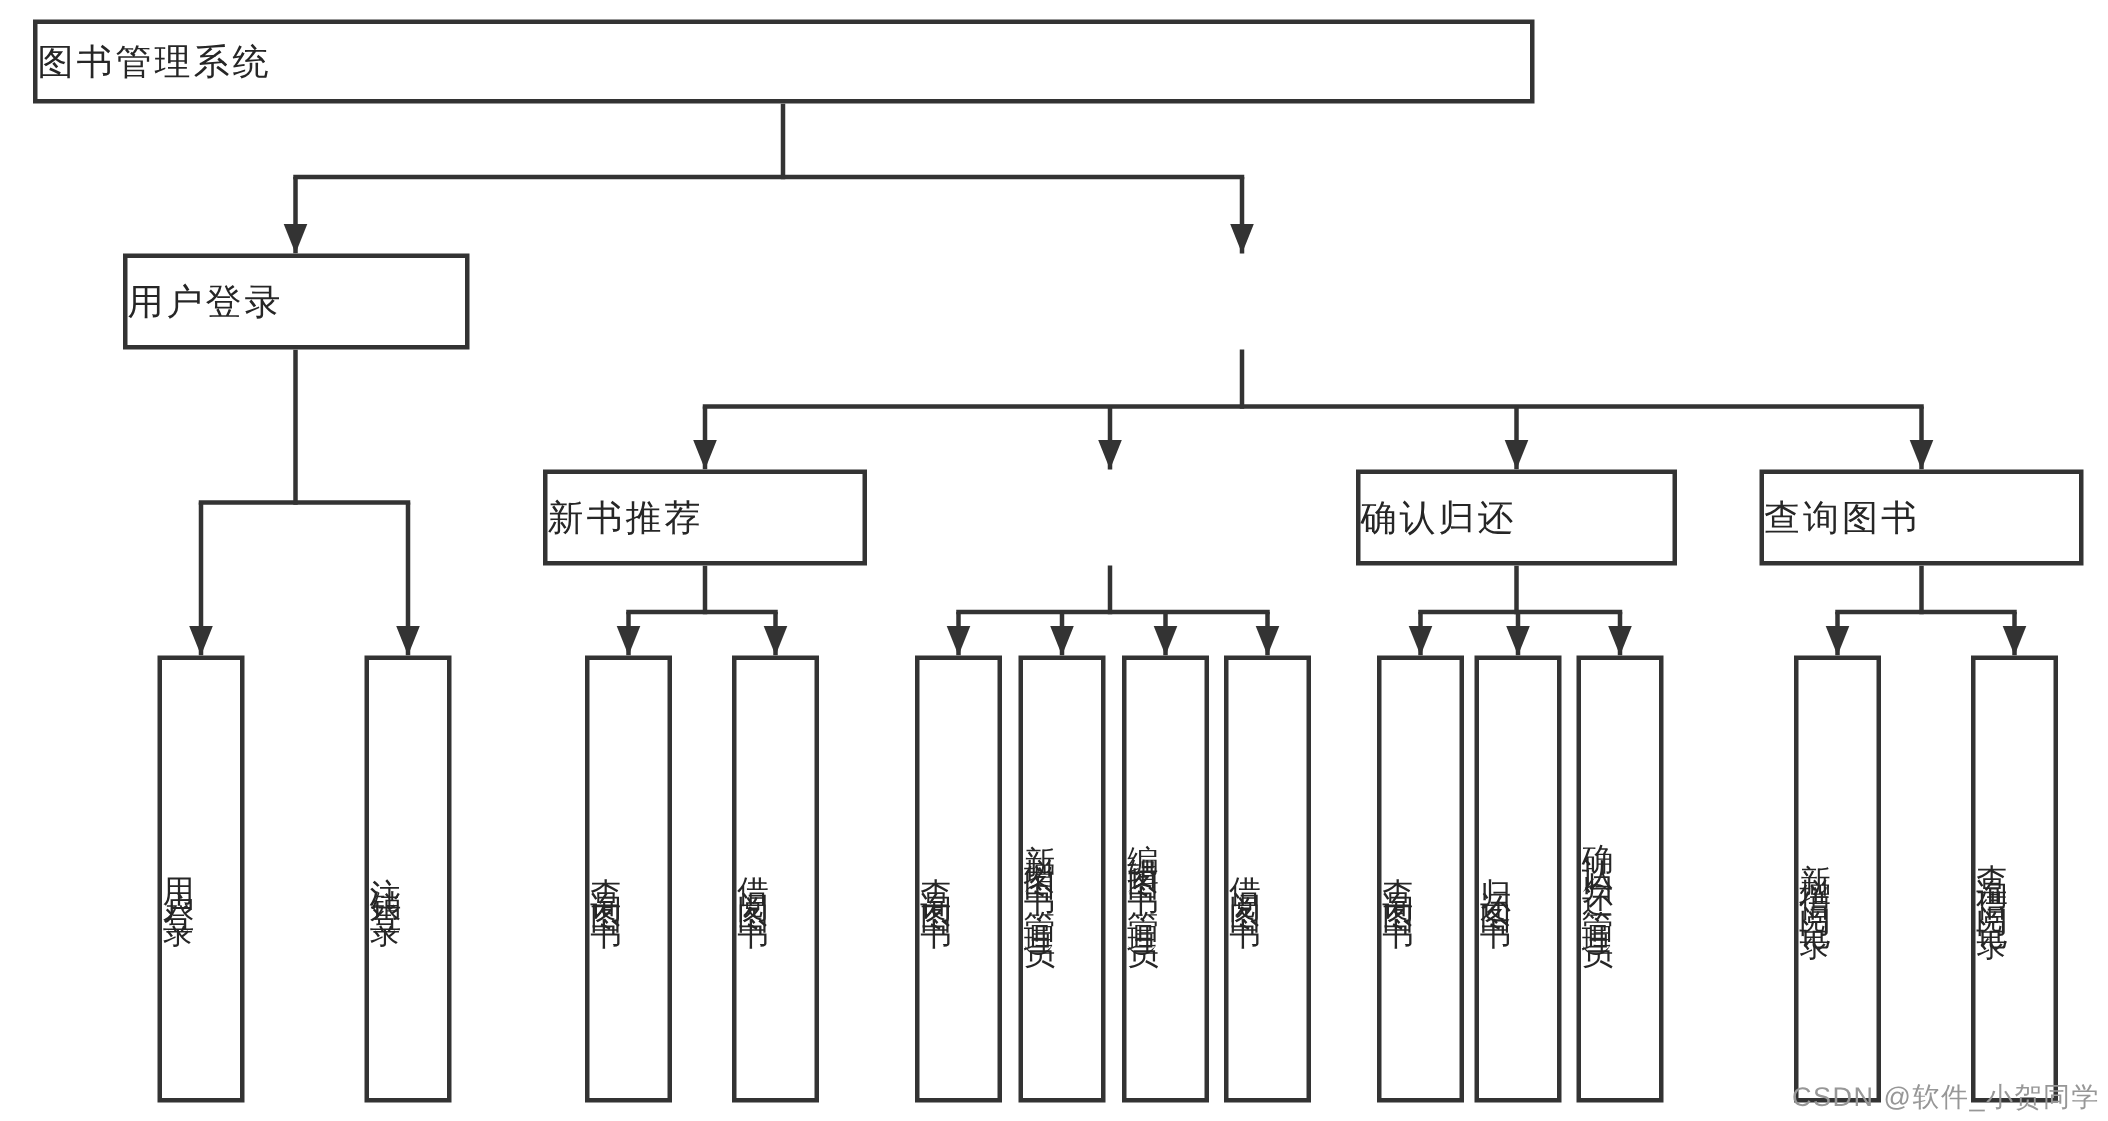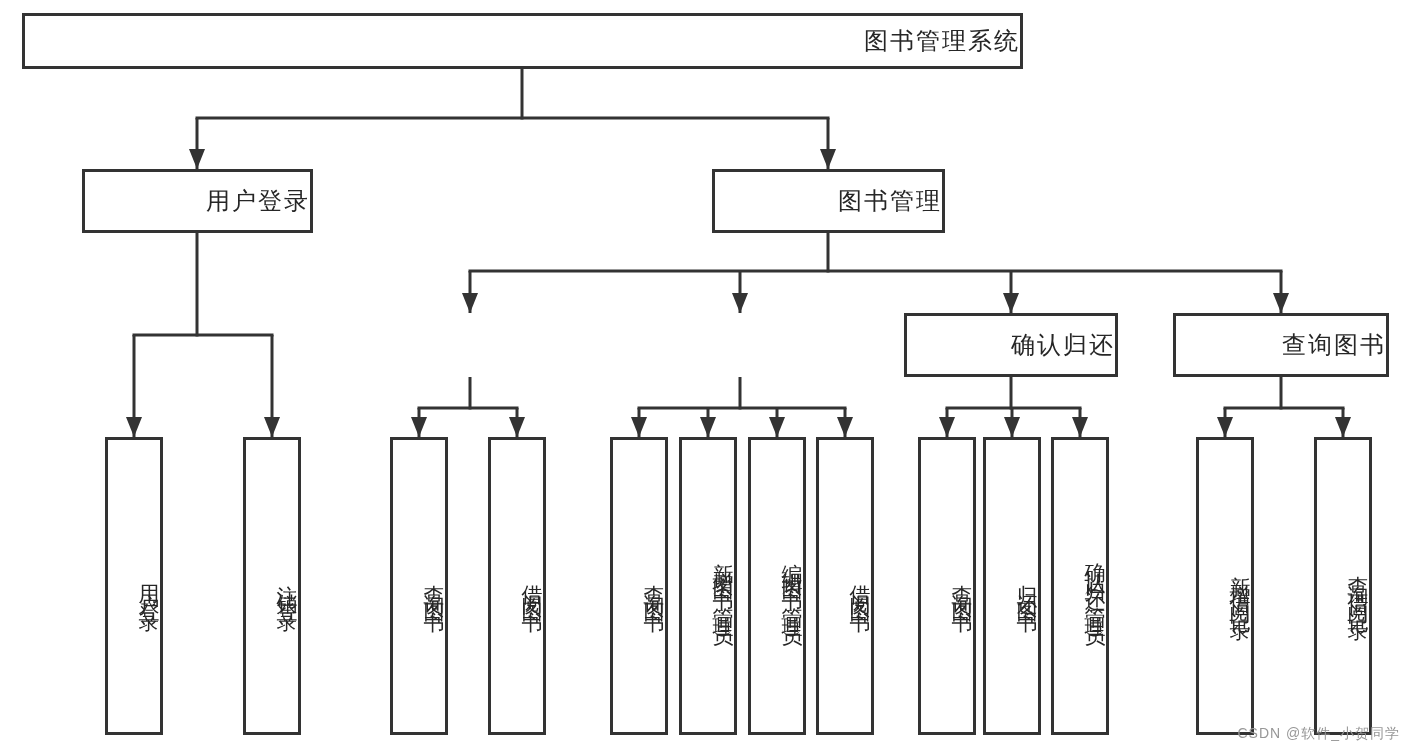--- a/index.html
+++ b/index.html
@@ -10,38 +10,38 @@
     font-family:"Liberation Sans","DejaVu Sans",sans-serif;
     color:#262626;
     overflow:hidden;
   }
   .wires { position:absolute; left:0; top:0; width:1405px; height:747px; }
   .node {
     position:absolute;
     box-sizing:border-box;
     border:3px solid #333333;
     background:#ffffff;
-    display:flex; align-items:center; justify-content:flex-end;
+    display:flex; align-items:center; justify-content:flex-start;
     font-size:24px;
     letter-spacing:2px;
     color:#262626;
     z-index:2;
   }
   .leaf span {
     writing-mode:vertical-rl;
     text-orientation:mixed;
     font-size:21px;
     line-height:1;
     letter-spacing:9px;
     white-space:nowrap;
   }
   .watermark {
     position:absolute;
     right:5px; bottom:4px;
-    font-size:14px;
+    font-size:18px;
     color:#979797;
     letter-spacing:1px;
     z-index:3;
   }
 </style>
 </head>
 <body>
 
 <div class="canvas">
 
@@ -95,24 +95,24 @@
     </g>
   </svg>
 
   <div class="node" style="left:22px; top:13px; width:1001px; height:56px;">
     <span>图书管理系统</span>
   </div>
 
   <div class="node" style="left:82px; top:169px; width:231px; height:64px;">
     <span>用户登录</span>
   </div>
-  <div class="node" style="left:712px; top:169px; width:233px; height:64px;">
-    <span>图书管理</span>
+
+  <div class="node" style="left:362px; top:313px; width:216px; height:64px;">
+    <span>新书推荐</span>
   </div>
-
   <div class="node" style="left:904px; top:313px; width:214px; height:64px;">
     <span>确认归还</span>
   </div>
   <div class="node" style="left:1173px; top:313px; width:216px; height:64px;">
     <span>查询图书</span>
   </div>
 
   <div class="node leaf" style="left:105px; top:437px; width:58px; height:298px;">
     <span>用户登录</span>
   </div>

